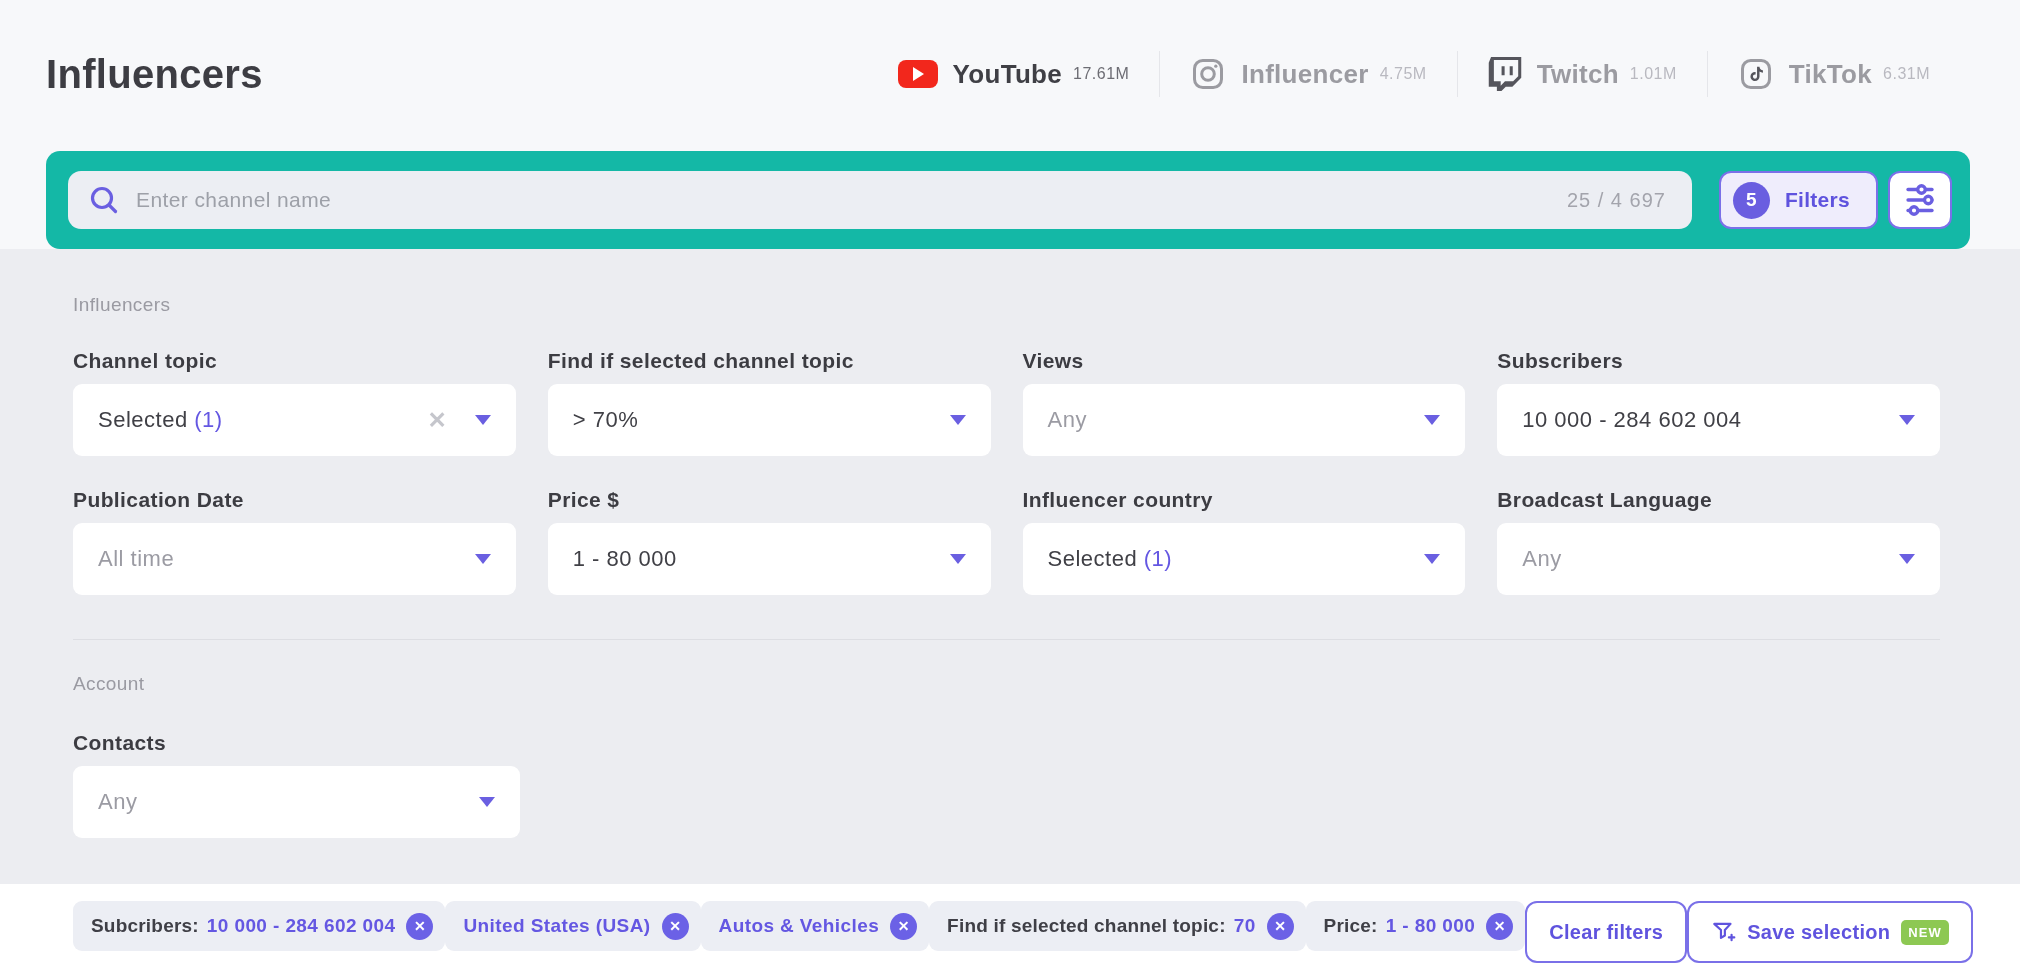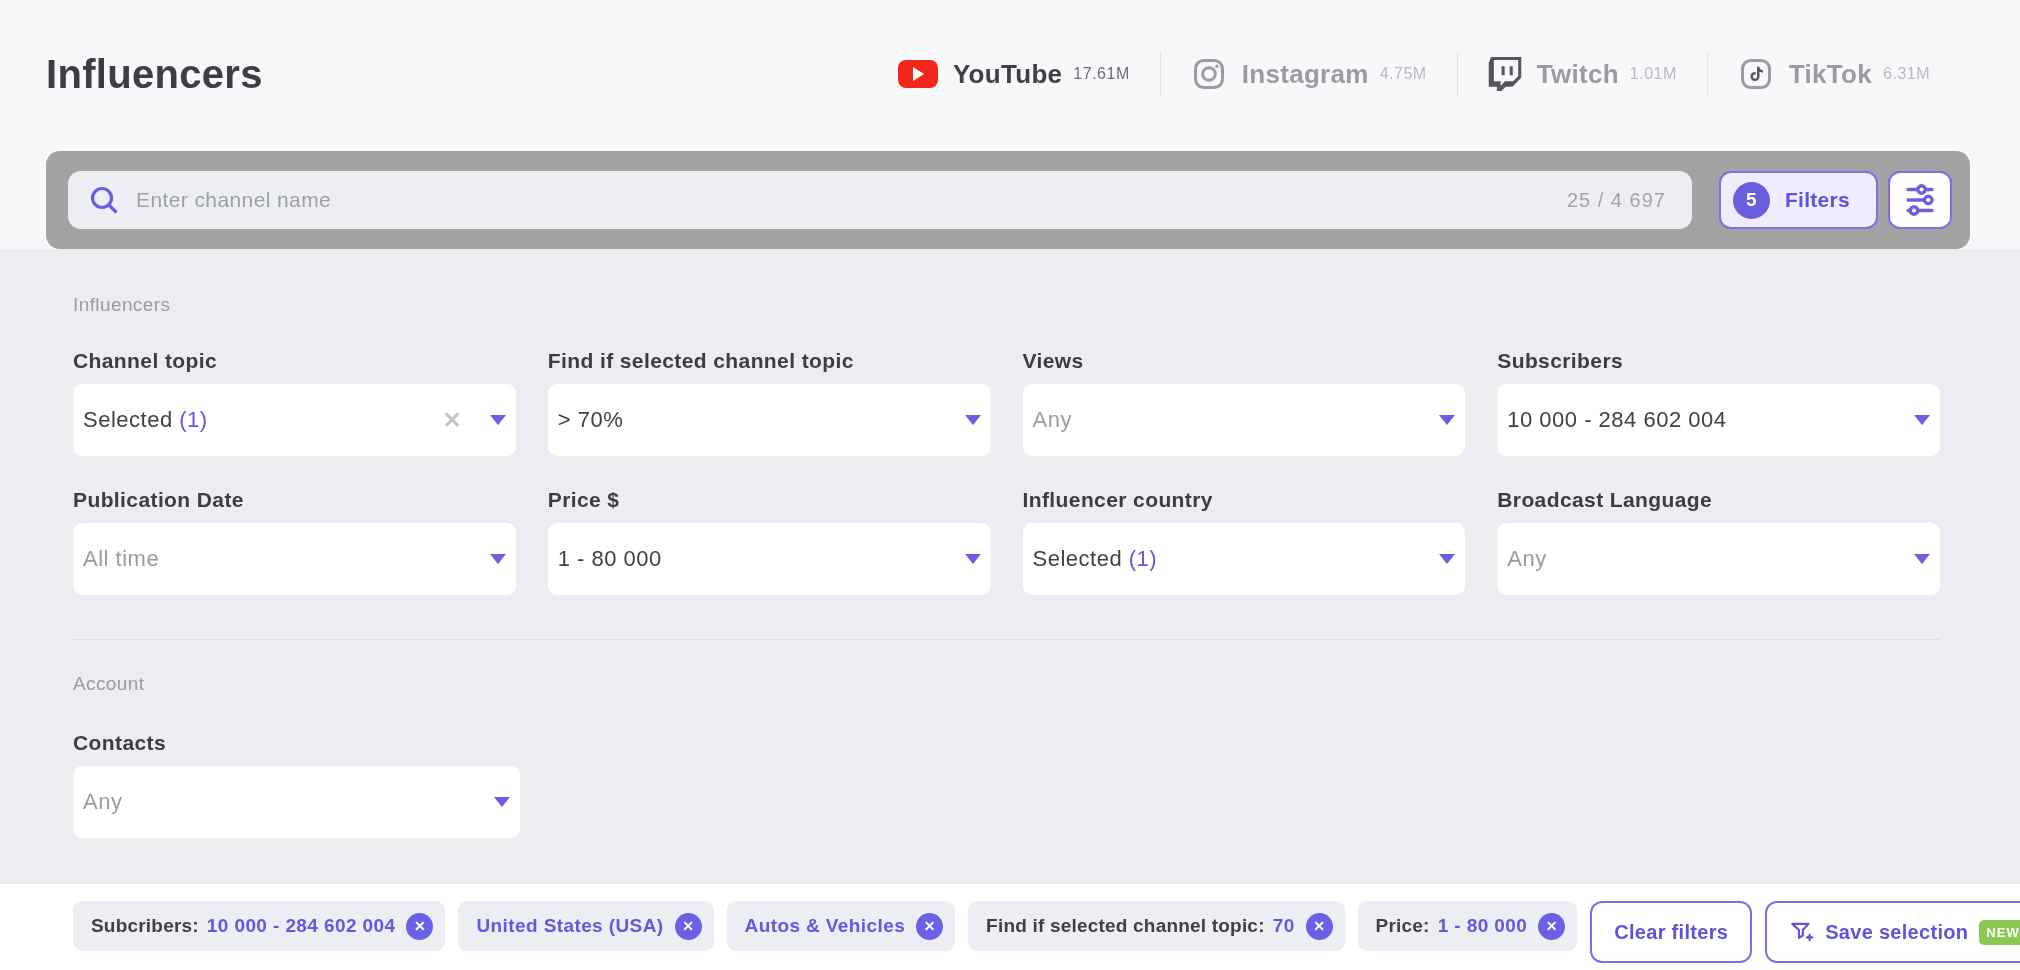--- a/index.html
+++ b/index.html
@@ -20,21 +20,21 @@
   .p-name { font-size:26px; font-weight:700; color:#9b9ba1; letter-spacing:.3px; }
   .platform.active .p-name { color:#3f3f45; }
   .p-count { font-size:16px; color:#b9b9c0; margin-left:11px; letter-spacing:.5px; }
   .platform.active .p-count { color:#6d6d74; }
   .p-divider { width:1px; height:46px; background:#e5e6ea; margin:0 30px; }
   .yt-badge { width:40px; height:28px; background:#f2271c; border-radius:8px; display:flex; align-items:center; justify-content:center; }
   .yt-play { width:0; height:0; border-left:11px solid #ffffff; border-top:7px solid transparent; border-bottom:7px solid transparent; margin-left:2px; }
 
   
   .search-card {
-    background:#a3a3a3; border-radius:14px;
+    background:#14b8a6; border-radius:14px;
     margin:41px 50px 0 46px;
     padding:20px 18px 20px 22px;
     display:flex; align-items:center;justify-content:flex-end;
   }
   .search-box {
     flex:1; height:58px; background:#eceef3; border-radius:13px;
     display:flex; align-items:center; padding:0 26px 0 20px;
   }
   .search-box svg { flex:0 0 auto; }
   .search-input {
@@ -64,37 +64,37 @@
   
   .panel { flex:1; background:#ecedf1; padding:45px 80px 0 73px; }
   .section-label { font-size:19px; color:#9a9aa2; letter-spacing:.4px; }
   .filter-grid {
     display:grid; grid-template-columns:repeat(4,1fr);
     column-gap:27px; row-gap:46px; margin-top:33px;gap:32px;
   }
   .field-label { font-size:21px; font-weight:700; color:#3c3c42; letter-spacing:.4px; margin-bottom:11px; }
   .select {
     height:72px; background:#ffffff; border-radius:9px;
-    display:flex; align-items:center; padding:0 10px; cursor:pointer;
+    display:flex; align-items:center; padding:0 25px; cursor:pointer;
   }
   .select-value { font-size:22px; color:#404046; letter-spacing:.5px; white-space:nowrap; }
   .select-value.muted { color:#9b9ba3; }
   .suffix { color:#6457e2; }
   .suffix:empty { display:none; }
   .select-right { margin-left:auto; display:flex; align-items:center; }
   .clear-x { font-size:23px; font-weight:700; color:#c5c6cc; margin-right:28px; cursor:pointer; line-height:1; }
   .caret { width:0; height:0; border-left:8px solid transparent; border-right:8px solid transparent; border-top:10px solid #6a5fe1; }
   .panel-divider { height:1px; background:#dddee3; margin-top:44px; }
   .account-label { margin-top:33px; }
   .account-grid { margin-top:36px; display:grid; grid-template-columns:repeat(4,1fr); column-gap:27px; }
 
   
   .chipbar {
     background:#ffffff; height:86px; padding:17px 36px 0 73px;
-    display:flex; align-items:flex-start; gap:13px;
+    display:flex; align-items:flex-start; 
   }
   .chip {
     height:50px; background:#eceef4; border-radius:9px;
     display:flex; align-items:center; padding:0 12px 0 18px; white-space:nowrap;
   }
   .chip-label { font-size:19px; color:#3f3f46; font-weight:700; letter-spacing:.2px; margin-right:8px; }
   .chip-label:empty { display:none; }
   .chip-value { font-size:19px; color:#6457e2; font-weight:700; letter-spacing:.4px; }
   .chip-x {
     width:27px; height:27px; border-radius:50%; background:#6b61e6;
@@ -133,21 +133,21 @@
     <div class="p-divider"></div>
 
     <div class="platform">
       <span class="p-icon">
         <svg width="36" height="36" viewBox="0 0 24 24" fill="none" stroke="#9b9ba1" stroke-width="2">
           <rect x="3" y="3" width="18" height="18" rx="5.5"></rect>
           <circle cx="12" cy="12" r="4.2"></circle>
           <circle cx="17.2" cy="6.8" r="1.1" fill="#9b9ba1" stroke="none"></circle>
         </svg>
       </span>
-      <span class="p-name">Instagram</span>
+      <span class="p-name">Influencer</span>
       <span class="p-count">4.75M</span>
     </div>
     <div class="p-divider"></div>
 
     <div class="platform">
       <span class="p-icon">
         <svg width="34" height="34" viewBox="0 0 24 24" fill="#55555c">
           <path fill-rule="evenodd" d="M2.149 0L.537 4.119v16.836h5.731V24h3.224l3.045-3.045h4.657l6.269-6.269V0H2.149zm19.164 13.612l-3.582 3.582h-5.731l-3.045 3.045v-3.045H4.149V2.149h17.164v11.463zM17.463 6.537v6.262h-2.149V6.537h2.149zm-5.731 0v6.262H9.583V6.537h2.149z"></path>
         </svg>
       </span>

